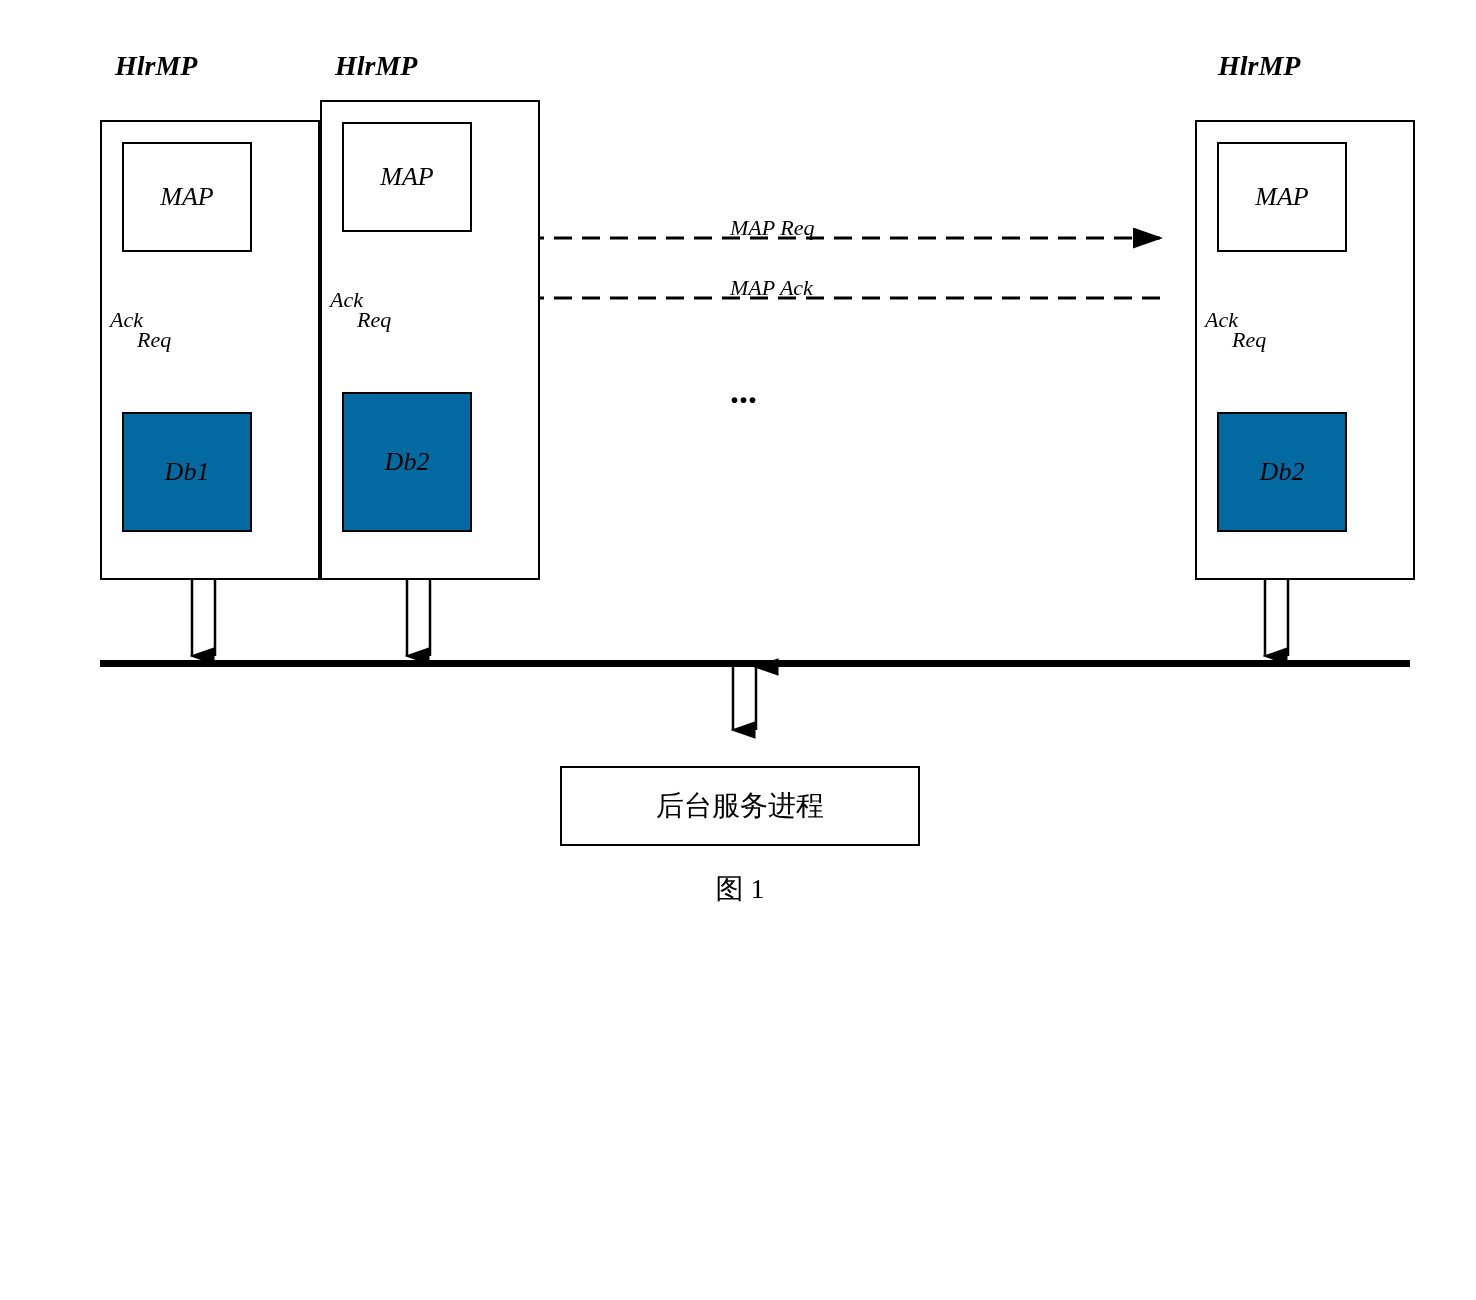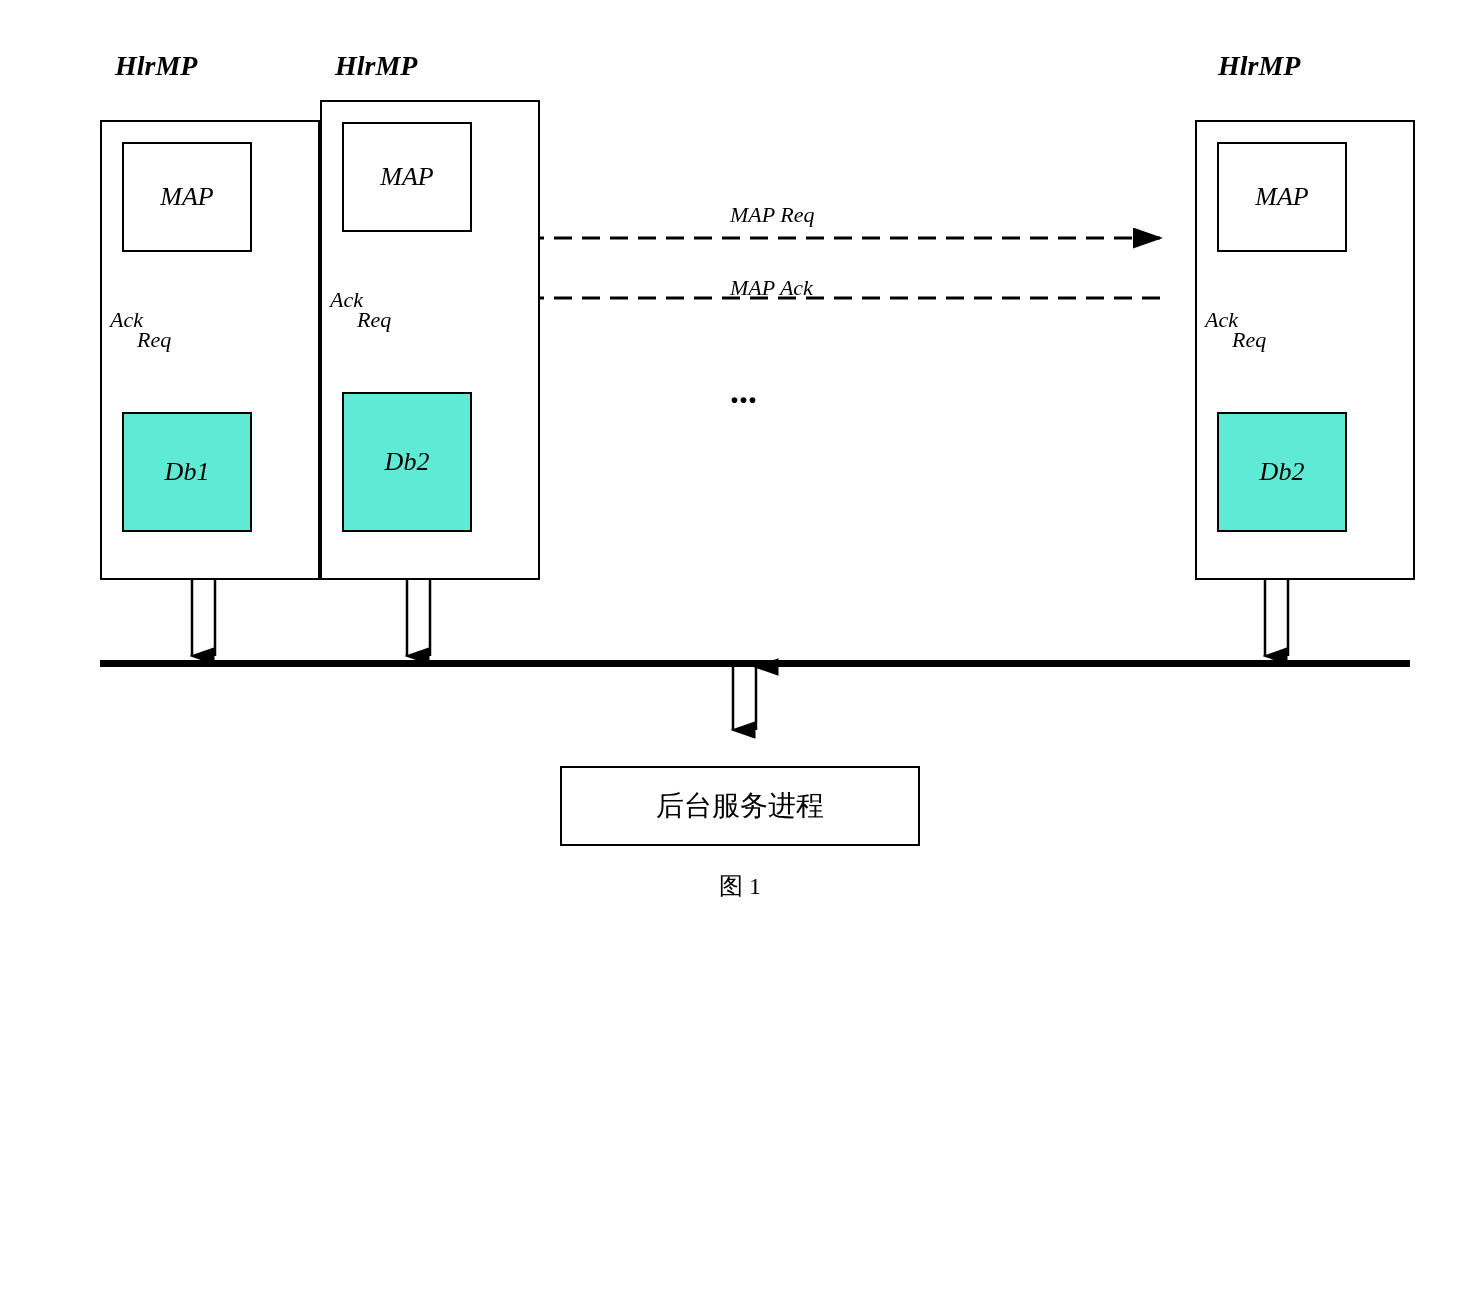--- a/index.html
+++ b/index.html
@@ -45,21 +45,21 @@
       align-items: center;
       justify-content: center;
       font-size: 26px;
       font-style: italic;
     }
 
     
     .db-box {
       position: absolute;
       border: 2px solid #000;
-      background: #5eead4;
+      background: #0369a1;
       display: flex;
       align-items: center;
       justify-content: center;
       font-size: 26px;
       font-style: italic;
     }
 
     
     .arrow-label {
       position: absolute;
@@ -81,21 +81,21 @@
       background: #fff;
       display: flex;
       align-items: center;
       justify-content: center;
       font-size: 28px;
     }
 
     
     .fig-label {
       position: absolute;
-      font-size: 24px;
+      font-size: 28px;
       text-align: center;
     }
 
     
     .arrows-svg {
       position: absolute;
       top: 0;
       left: 0;
       width: 100%;
       height: 100%;
@@ -204,21 +204,21 @@
 
     <div class="db-box" style="left:20px; top:290px; width:130px; height:120px;">
       <span>Db2</span>
     </div>
 
     <div class="arrow-label" style="left:8px; top:185px;">Ack</div>
 
     <div class="arrow-label" style="left:35px; top:205px;">Req</div>
   </div>
 
-  <div class="arrow-label" style="left:690px; top:162px;font-style:italic;">MAP Req</div>
+  <div class="arrow-label" style="left:690px; top:175px;font-style:italic;">MAP Req</div>
 
   <div class="arrow-label" style="left:690px; top:235px;">MAP Ack</div>
 
   <div class="dots-label" style="left:690px; top:330px;">...</div>
 
   <div class="bottom-box" style="left:520px; top:700px; width:360px; height:80px;margin-top:26px;">
     <span>后台服务进程</span>
   </div>
 
   <div class="fig-label" style="left:600px; top:830px; width:200px;">图 1</div>

